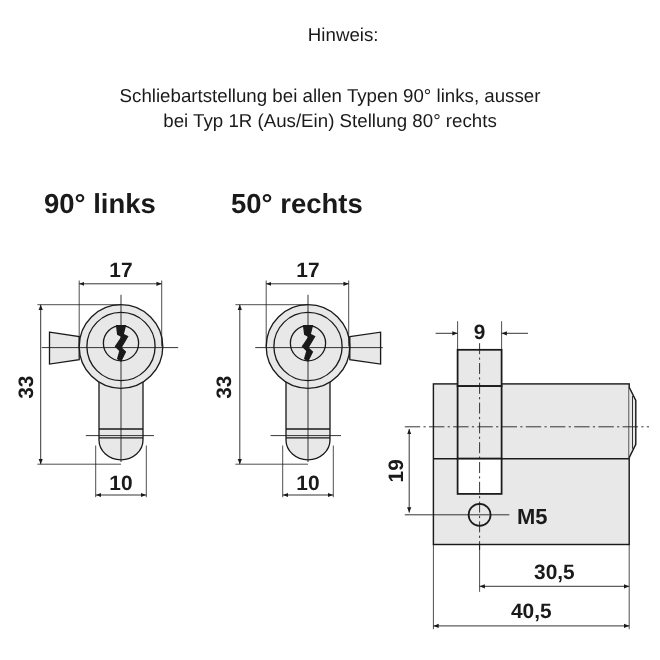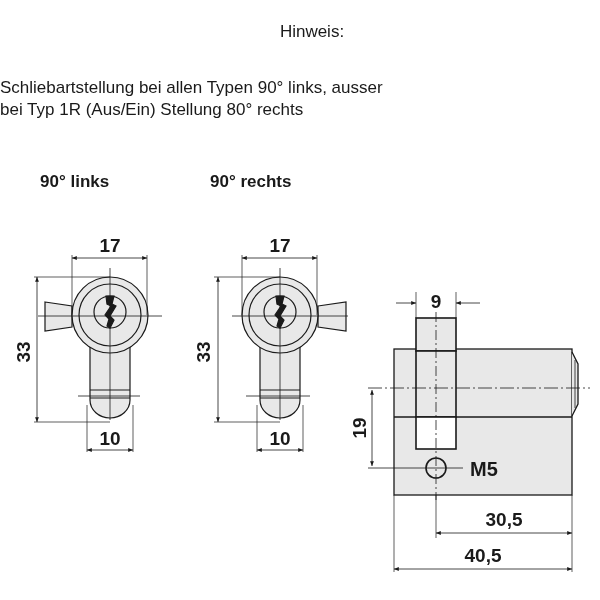--- a/index.html
+++ b/index.html
@@ -1,33 +1,33 @@
 <!DOCTYPE html>
 <html><head>
 <meta charset="utf-8">
 <style>
   html, body { margin: 0; padding: 0; background: #ffffff; }
   body { width: 600px; height: 600px; position: relative; overflow: hidden; font-family: "Liberation Sans", sans-serif; color: #1a1a1a; }
   .note-title { position: absolute; top: 22px; left: 12px; width: 600px; text-align: center; font-size: 17px; }
-  .note-line { position: absolute; left: 0; width: 600px; font-size: 17px; }
+  .note-line { position: absolute; left: 0; width: 600px; text-align: center; font-size: 17px; }
   .note-line.l1 { top: 78px; }
   .note-line.l2 { top: 100px; }
-  .view-label { position: absolute; top: 172px; font-size: 17px; font-weight: bold; }
+  .view-label { position: absolute; top: 172px; font-size: 25px; font-weight: bold; }
   svg.drawing { position: absolute; left: 0; top: 0; }
   svg text { font-family: "Liberation Sans", sans-serif; font-weight: bold; fill: #1a1a1a; }
 </style>
 </head>
 <body>
 
 <div class="note-title">Hinweis:</div>
 <div class="note-line l1">Schliebartstellung bei allen Typen 90° links, ausser</div>
 <div class="note-line l2">bei Typ 1R (Aus/Ein) Stellung 80° rechts</div>
 
 <div class="view-label" style="left:40px;">90° links</div>
-<div class="view-label" style="left:210px;">90° rechts</div>
+<div class="view-label" style="left:210px;">50° rechts</div>
 
 <svg class="drawing" width="600" height="600" viewBox="0 0 600 600">
   <defs>
     <marker id="arr" viewBox="0 0 10 10" refX="10" refY="5" markerWidth="6" markerHeight="6" orient="auto-start-reverse">
       <path d="M0,1 L10,5 L0,9 z" fill="#1a1a1a"></path>
     </marker>
   </defs>
 
   <g stroke="#1a1a1a" stroke-width="1.2" fill="none">
 

